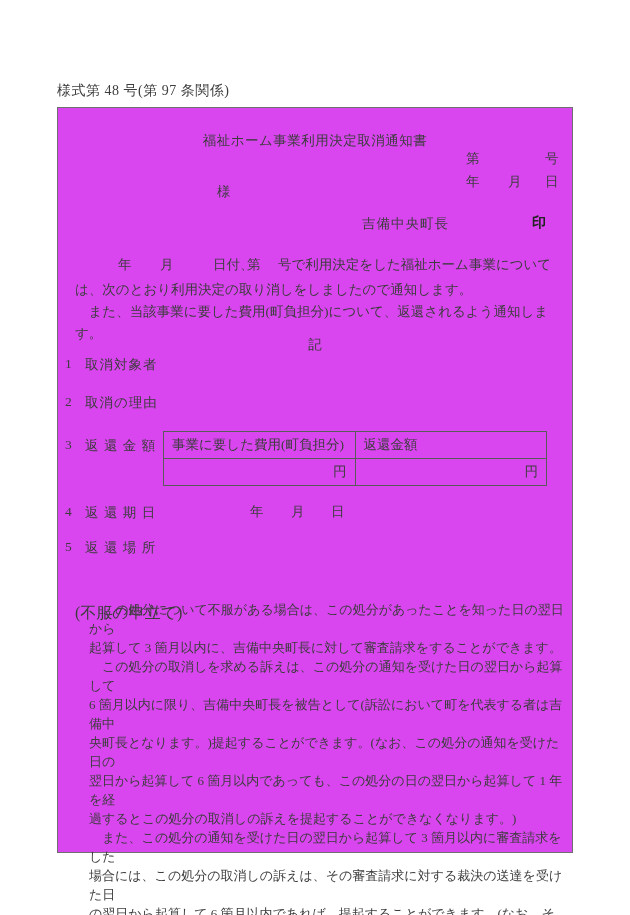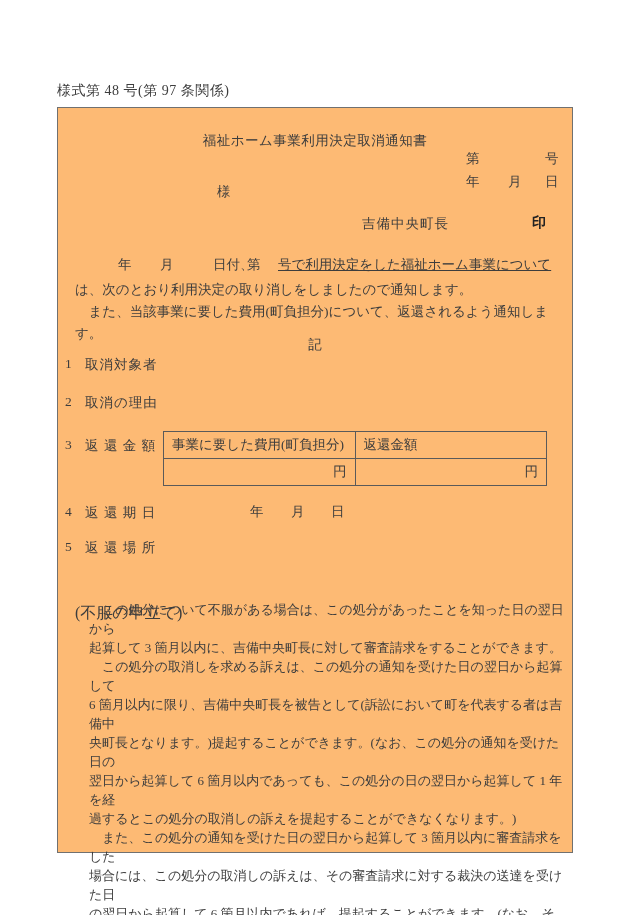--- a/index.html
+++ b/index.html
@@ -13,21 +13,21 @@
   }
   .page{position:absolute;left:0;top:0;width:630px;height:915px;}
   .form-number{
     position:absolute;left:57px;top:82px;
     font-size:14px;letter-spacing:0.5px;
   }
   .doc-box{
     position:absolute;left:57px;top:107px;
     width:514px;height:744px;
     border:1px solid #707070;
-    background:#fdba74;
+    background:#d946ef;
   }
   .abs{position:absolute;font-size:13.5px;line-height:16px;white-space:nowrap;}
   .doc-title{
     position:absolute;left:0;top:24px;width:100%;
     text-align:center;font-size:13.5px;letter-spacing:0.5px;
   }
   .seal{font-weight:bold;color:#222;font-size:14px;}
   .opening{
     position:absolute;left:17px;top:149px;width:492px;
     font-size:13.5px;line-height:22px;
@@ -87,21 +87,21 @@
       <span class="abs" style="left:304px;top:108px;letter-spacing:1px;">吉備中央町長</span>
       <span class="abs seal" style="left:474px;top:107px;">印</span>
     </div>
 
     <div class="opening">
       <div class="opening-line1">
         <span class="abs" style="left:43px;top:0;">年</span>
         <span class="abs" style="left:85px;top:0;">月</span>
         <span class="abs" style="left:138px;top:0;">日付、</span>
         <span class="abs" style="left:172px;top:0;">第</span>
-        <span class="abs" style="left:203px;top:0;text-decoration:underline;">号で利用決定をした福祉ホーム事業について</span>
+        <span class="abs" style="left:203px;top:0;">号で利用決定をした福祉ホーム事業について</span>
       </div>
       <div class="opening-rest">は、次のとおり利用決定の取り消しをしましたので通知します。
 　また、当該事業に要した費用(町負担分)について、返還されるよう通知します。</div>
     </div>
 
     <div class="record-marker">記</div>
 
     <div>
       <span class="item-no" style="top:248px;">1</span>
       <span class="item-label" style="top:248px;">取消対象者</span>

